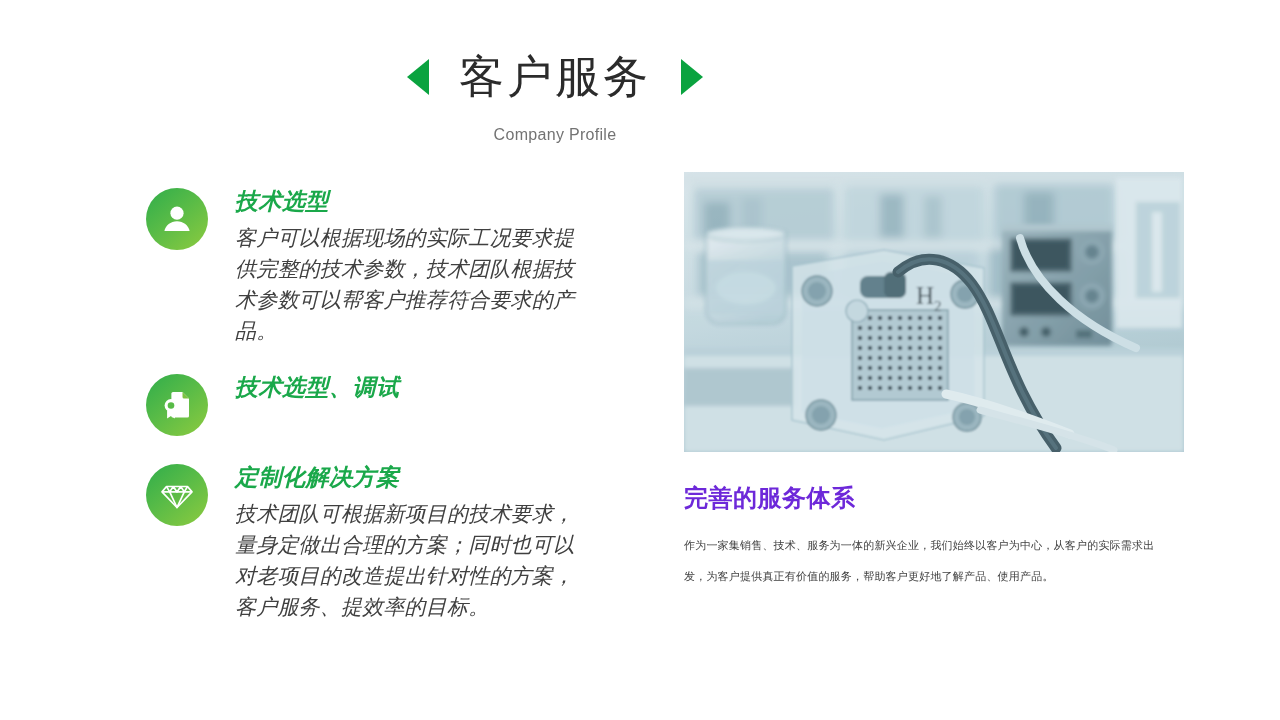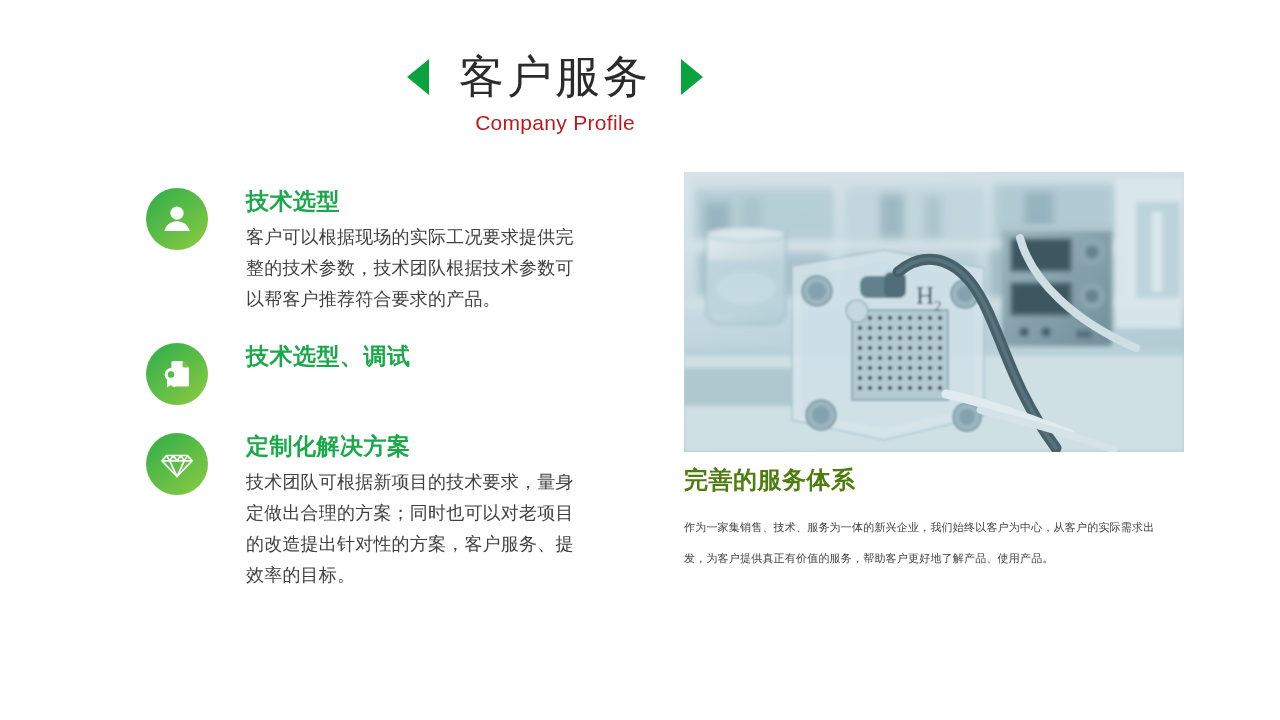--- a/index.html
+++ b/index.html
@@ -47,24 +47,24 @@
   }
   .main-title {
     font-size: 45px;
     line-height: 56px;
     color: #2b2b2b;
     letter-spacing: 3px;
     font-weight: 400;
     white-space: nowrap;
   }
   .sub-title {
-    margin-top: 4px;
-    font-size: 21px;
+    margin-top: 16px;
+    font-size: 16px;
     line-height: 22px;
-    color: #b91c1c;
+    color: #737373;
     letter-spacing: 0.3px;
   }
 
   
   .left-col {
     position: absolute;
     left: 146px;
     top: 186px;
     width: 430px;
   }
@@ -82,34 +82,35 @@
     border-radius: 50%;
     background: linear-gradient(140deg, #2fad4b 0%, #58bb47 45%, #8dcb3f 100%);
     display: flex;
     align-items: center;
     justify-content: center;
     margin-top: 2px;
   }
   .icon-badge svg { display: block; }
 
   .feature-body {
-    margin-left: 38px;
+    margin-left: 27px;
     flex: 1 1 auto;
     padding-top: 0px;
+    font-style: italic;
   }
   .feature-title {
     font-size: 23px;
     line-height: 30px;
     font-weight: bold;
     color: #1aa84a;
     letter-spacing: 0.5px;
     margin-bottom: 6px;
   }
   .feature-text {
-    font-size: 18px;
+    font-size: 21px;
     line-height: 31px;
     color: #404040;
     letter-spacing: 0.2px;
   }
 
   
   .right-col {
     position: absolute;
     left: 684px;
     top: 172px;
@@ -118,25 +119,25 @@
   .photo {
     position: relative;
     width: 500px;
     height: 280px;
     overflow: hidden;
     background: #cfe0e6;
   }
   .photo svg { display: block; }
 
   .right-heading {
-    margin-top: 12px;
+    margin-top: 30px;
     font-size: 24px;
     line-height: 32px;
     font-weight: bold;
-    color: #4d7c0f;
+    color: #6d28d9;
     letter-spacing: 0.5px;
   }
   .right-text {
     margin-top: 16px;
     font-size: 11px;
     line-height: 31px;
     color: #404040;
     letter-spacing: 0.2px;
     width: 480px;
   }

